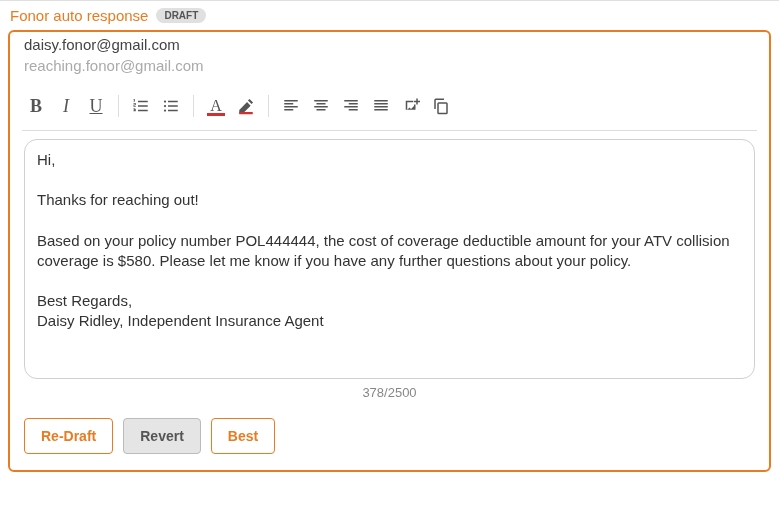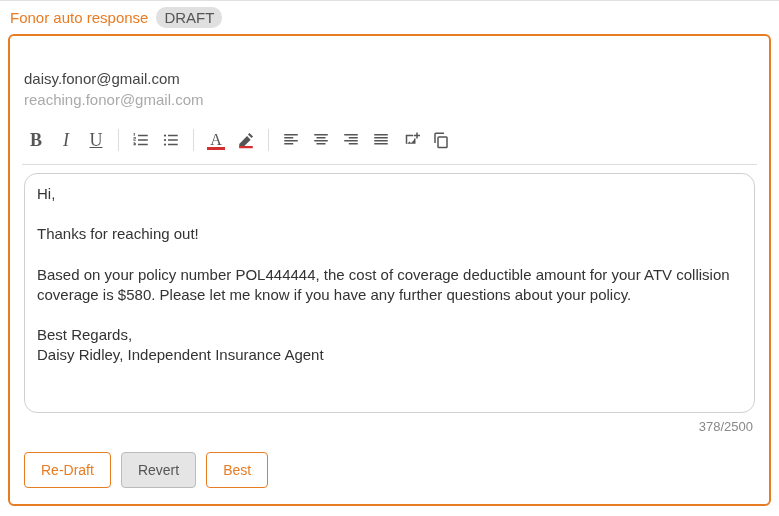--- a/index.html
+++ b/index.html
@@ -1,39 +1,39 @@
 <!DOCTYPE html>
 <html><head>
   <meta charset="utf-8">
   <style>
     *{box-sizing:border-box;margin:0;padding:0}
     body{font-family:Arial,Helvetica,sans-serif;font-size:14px;color:#333;background:#fff;width:779px}
     .top-border{border-top:1px solid #e0e0e0;height:1px;margin-bottom:6px}
     .head-row{padding:0 10px 6px;display:flex;align-items:center;gap:8px}
     .head-title{color:#e87c23;font-size:15px}
-    .badge{background:#e0e0e0;color:#555;font-size:15px;font-weight:normal;padding:2px 8px;border-radius:10px}
-    .card{margin:0 8px 16px;border:2px solid #e87c23;border-radius:6px;padding:32px 14px 16px}
+    .badge{background:#e0e0e0;color:#555;font-size:10px;font-weight:bold;padding:2px 8px;border-radius:10px}
+    .card{margin:0 8px 16px;border:2px solid #e87c23;border-radius:6px;padding:2px 14px 16px}
     .recips{margin-bottom:10px;line-height:1.4}
     .r-to{font-size:15px;color:#444}
     .r-cc{font-size:15px;color:#aaa}
     .toolbar{display:flex;align-items:center;gap:2px;border-bottom:1px solid #ddd;padding:6px 0 10px;margin:0 -2px}
     .tb{width:28px;height:28px;display:flex;align-items:center;justify-content:center;color:#555;cursor:pointer;border-radius:3px}
     .tb svg{width:18px;height:18px;display:block}
     .sep{width:1px;height:22px;background:#ddd;margin:0 6px}
     .tb-bold{font-weight:bold;font-family:'Times New Roman',serif;font-size:18px}
     .tb-italic{font-style:italic;font-family:'Times New Roman',serif;font-size:18px}
     .tb-under{text-decoration:underline;font-family:'Times New Roman',serif;font-size:18px}
     .tb-textcolor{position:relative;font-family:'Times New Roman',serif;font-size:16px}
     .tb-textcolor .bar{position:absolute;bottom:4px;left:5px;right:5px;height:3px;background:#d32f2f}
     .editor{border:1px solid #d0d0d0;border-radius:13px;margin-top:8px;padding:10px 12px;min-height:240px;font-size:15px;line-height:1.35;color:#333}
     .editor p{margin:0 0 0px}
     .spacer{height:20px}
-    .counter{text-align:right;color:#888;font-size:13px;padding:6px 2px 0}
+    .counter{text-align:center;color:#888;font-size:13px;padding:6px 2px 0}
     .btnrow{display:flex;gap:10px;margin-top:18px}
-    .btn{padding:9px 16px;font-size:14px;border-radius:4px;cursor:pointer;background:#fff;border:1px solid #e87c23;color:#e87c23;font-weight:400}
+    .btn{padding:9px 16px;font-size:14px;border-radius:4px;cursor:pointer;background:#fff;border:1px solid #e87c23;color:#e87c23;font-weight:700}
     .btn.secondary{background:#e5e5e5;border:1px solid #bbb;color:#555}
   </style>
 </head>
 <body>
 
 <div class="top-border"></div>
 
 <div class="head-row">
   <span class="head-title">Fonor auto response</span>
   <span class="badge">DRAFT</span>

